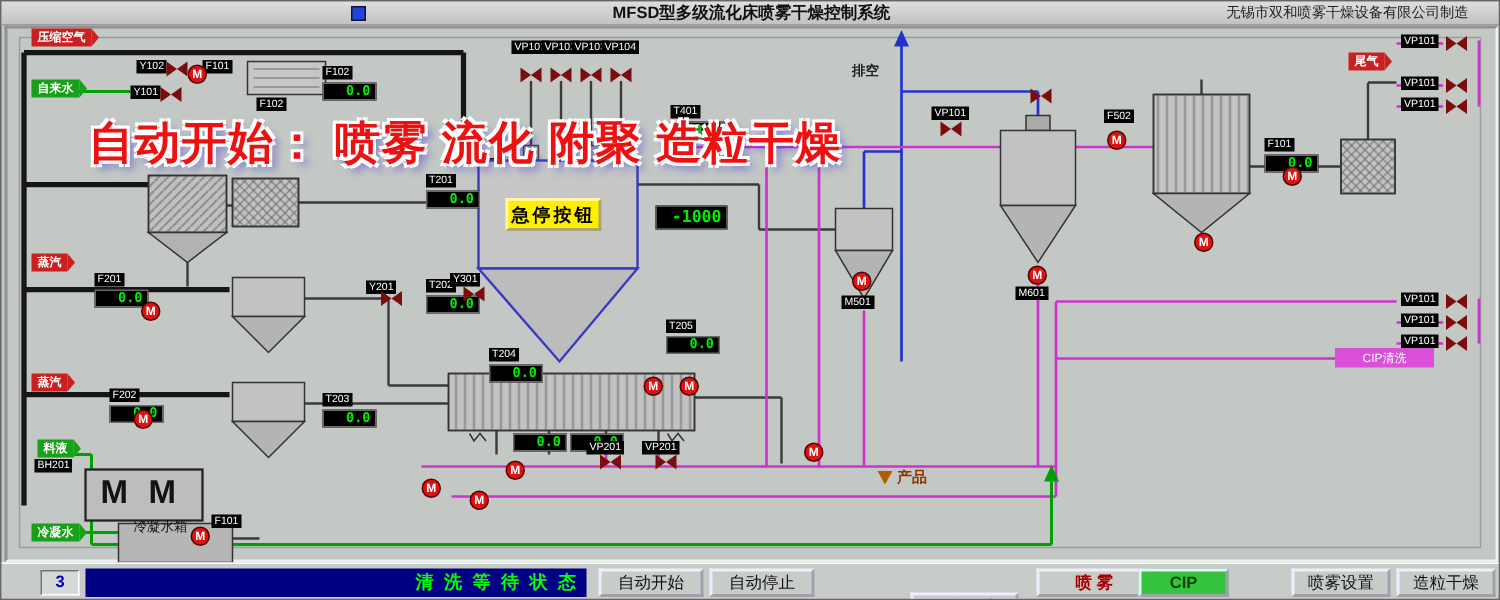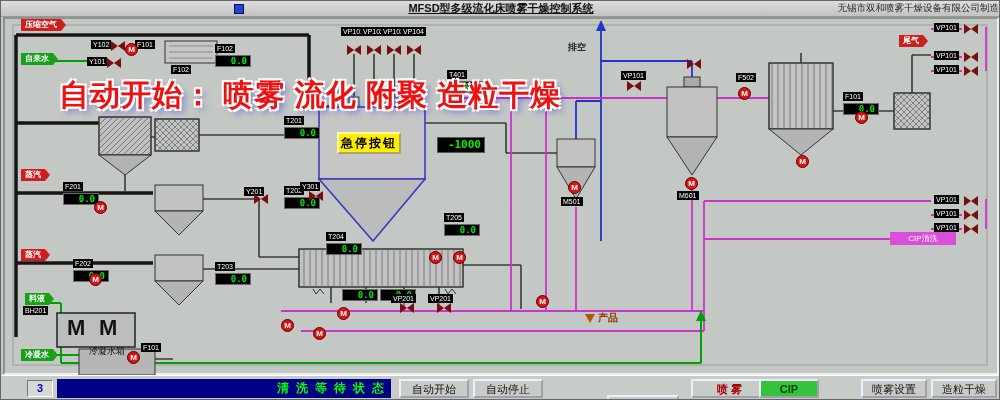--- a/index.html
+++ b/index.html
@@ -3,22 +3,22 @@
 <meta charset="utf-8">
 <style>
   html,body{margin:0;padding:0;background:#888;}
   *{box-sizing:border-box;}
   .screen{position:relative;width:1000px;height:400px;background:#c4c8c4;overflow:hidden;
     font-family:"Liberation Sans","DejaVu Sans",sans-serif;border:1px solid #666;}
   
   .titlebar{position:absolute;left:0;top:0;width:1000px;height:16px;background:linear-gradient(#dedede,#c2c2c2);
     border-bottom:1px solid #9a9a9a;display:flex;align-items:center;}
   .app-icon{position:absolute;left:233px;top:3px;width:10px;height:10px;background:#2244dd;border:1px solid #113;}
-  .title{position:absolute;left:0;right:0;text-align:center;font-size:11px;font-weight:bold;color:#111;text-decoration:underline;}
-  .manufacturer{position:absolute;right:2px;font-size:9.5px;color:#222;white-space:nowrap;}
+  .title{position:absolute;left:0;right:0;text-align:center;font-size:11px;font-weight:bold;color:#111;}
+  .manufacturer{position:absolute;right:22px;font-size:9.5px;color:#222;white-space:nowrap;}
   
   .diagram-bg{position:absolute;left:2px;top:16px;width:996px;height:358px;background:#c4c8c4;
     border:2px solid;border-color:#8f938f #eef2ee #eef2ee #8f938f;}
   svg.pipes{position:absolute;left:0;top:16px;z-index:1;}
   #gen{position:absolute;left:0;top:0;width:1000px;height:400px;z-index:10;pointer-events:none;}
   #gen>*{pointer-events:auto;}
   
   .vd{position:absolute;z-index:10;}
   .vd .vtag{display:inline-block;background:#000;color:#fff;font-size:7px;line-height:9px;padding:0 2px;margin-bottom:1px;}
   .vd .vval{width:36px;height:12px;background:#000;border:1px solid #6a6a6a;color:#00ee00;

